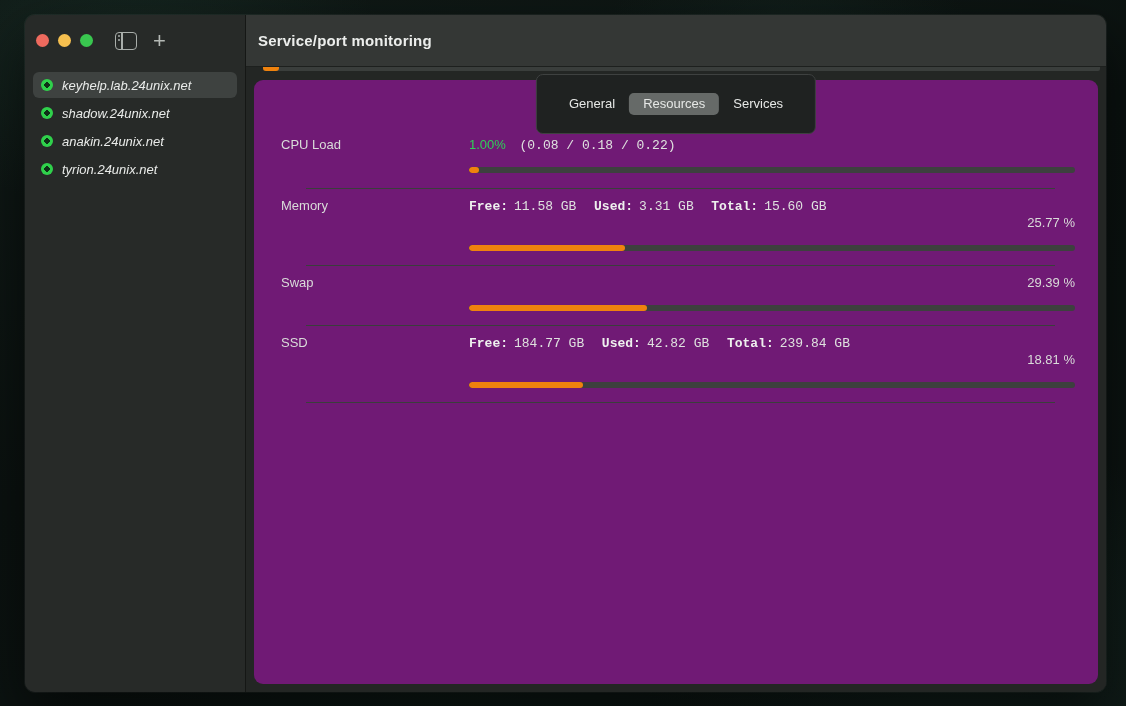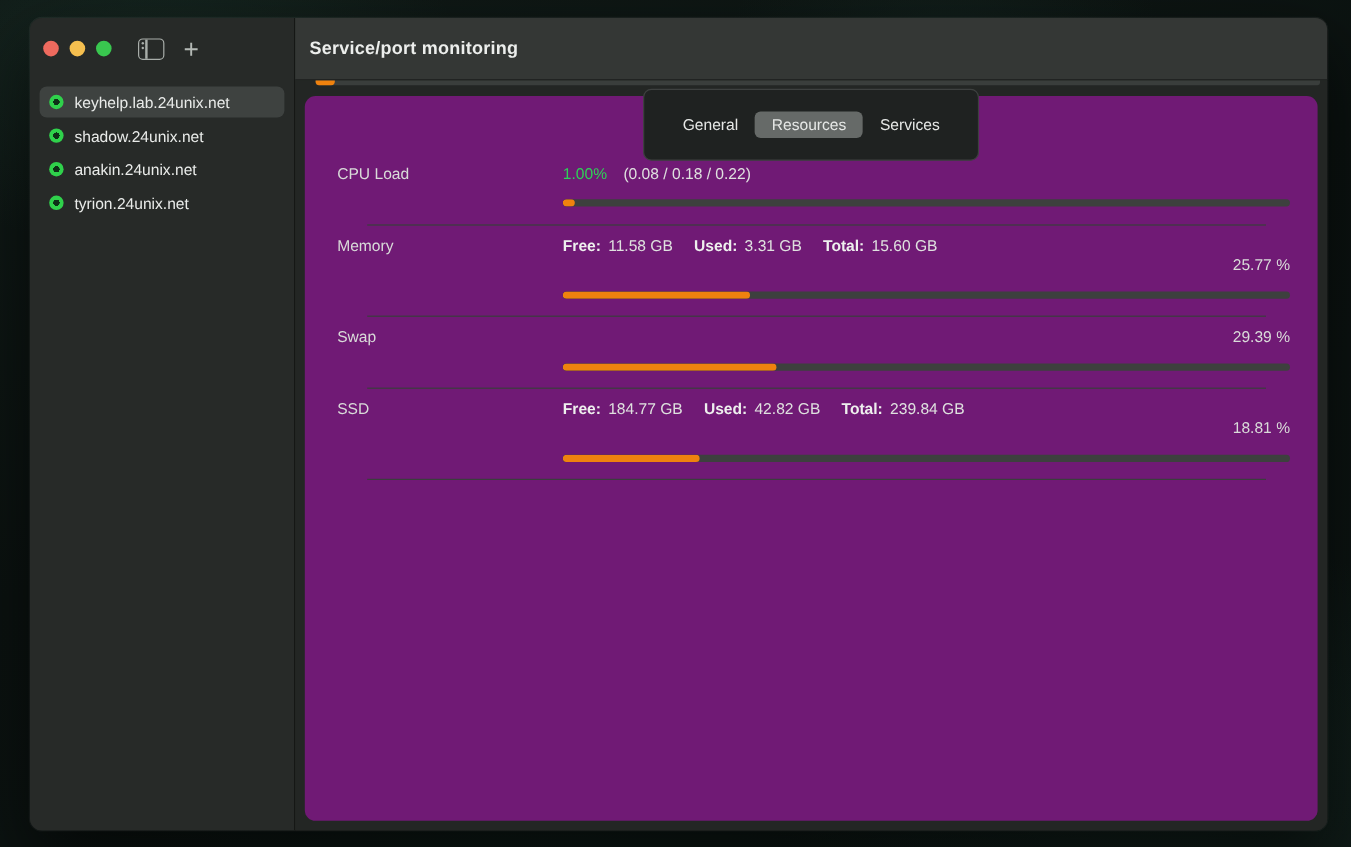--- a/index.html
+++ b/index.html
@@ -30,21 +30,21 @@
   .light{width:13px;height:13px;border-radius:50%;}
   .light.red{background:var(--traffic-red,#ee6a5e);}
   .light.yellow{background:var(--traffic-yellow,#f5bf4f);}
   .light.green{background:var(--traffic-green,#39c74f);}
   .tool-icons{display:flex;align-items:center;gap:16px;margin-left:22px;color:#a9aeaa;}
   .sbicon{width:22px;height:18px;border:1.6px solid #a9aeaa;border-radius:4px;position:relative;box-sizing:border-box;}
   .sbicon:before{content:"";position:absolute;left:5px;top:0;bottom:0;width:1.6px;background:#a9aeaa;}
   .sbicon:after{content:"";position:absolute;left:1.5px;top:2.5px;width:2px;height:2px;background:#a9aeaa;box-shadow:0 4px 0 #a9aeaa;border-radius:1px;}
   .plus{font-size:22px;line-height:18px;font-weight:300;color:#b4b9b5;}
   .server-list{padding:6px 8px 0 8px;display:flex;flex-direction:column;gap:2px;}
-  .server-item{height:26px;border-radius:6px;display:flex;align-items:center;padding:0 8px;cursor:default;}
+  .server-item{height:26px;border-radius:6px;display:flex;align-items:center;padding:0 8px;cursor:default;font-style:italic;}
   .server-item.selected{background:#3e4240;}
   .status-dot{width:12px;height:12px;border-radius:50%;flex:0 0 12px;
     background:radial-gradient(circle at 50% 50%, #0e2f17 0 2.6px, var(--green-status,#2fd14b) 2.7px);}
   .server-label{margin-left:9px;font-size:13px;color:#e9ebe9;white-space:nowrap;}
   
   .main{flex:1;display:flex;flex-direction:column;background:#232624;min-width:0;}
   .toolbar{height:51px;flex:0 0 51px;background:#343735;border-bottom:1px solid #1d201e;display:flex;align-items:center;padding:0 12px;text-align:right;}
   .window-title{font-size:15px;font-weight:bold;color:#eceeec;letter-spacing:.2px;}
   .content{flex:1;position:relative;background:#232624;}
   
@@ -58,22 +58,22 @@
   
   .group-box{position:absolute;left:8px;right:8px;top:13px;bottom:8px;background:#701a75;border-radius:9px;}
   .rows{padding:0 23px 0 27px;}
   .row{display:grid;grid-template-columns:188px 1fr;}
   .row-label{font-size:13px;color:#d9dbd9;line-height:16px;}
   .cpu-row{padding-top:57px;}
   .cpu-row .bar{margin-top:13px;}
   .cpu-row{padding-bottom:15px;}
   .res-row{padding-top:9px;padding-bottom:14px;}
   .vline{font-size:13px;line-height:16px;color:#dfe1df;}
-  .vline .b{font-weight:bold;color:#eef0ee;margin-right:6px;}
-  .vline .v{margin-right:14px;}
+  .vline .b{font-weight:bold;color:#eef0ee;margin-right:6px;font-family:Liberation Mono, monospace;}
+  .vline .v{margin-right:14px;font-family:Liberation Mono, monospace;}
   .vline .g{color:var(--green-text,#2ed157);margin-right:10px;}
   .pct-line{font-size:13px;line-height:16px;color:#d9dbd9;text-align:right;}
   .res-row .bar{margin-top:14px;}
   .bar{height:6px;background:var(--track,#3d403e);border-radius:3px;position:relative;overflow:hidden;}
   .fill{position:absolute;left:0;top:0;bottom:0;background:var(--accent-orange,#ef820e);border-radius:3px;min-width:10px;}
   .divider{height:1px;background:#3b3e3c;margin:0 20px 0 25px;}
 </style>
 </head>
 <body>
 

